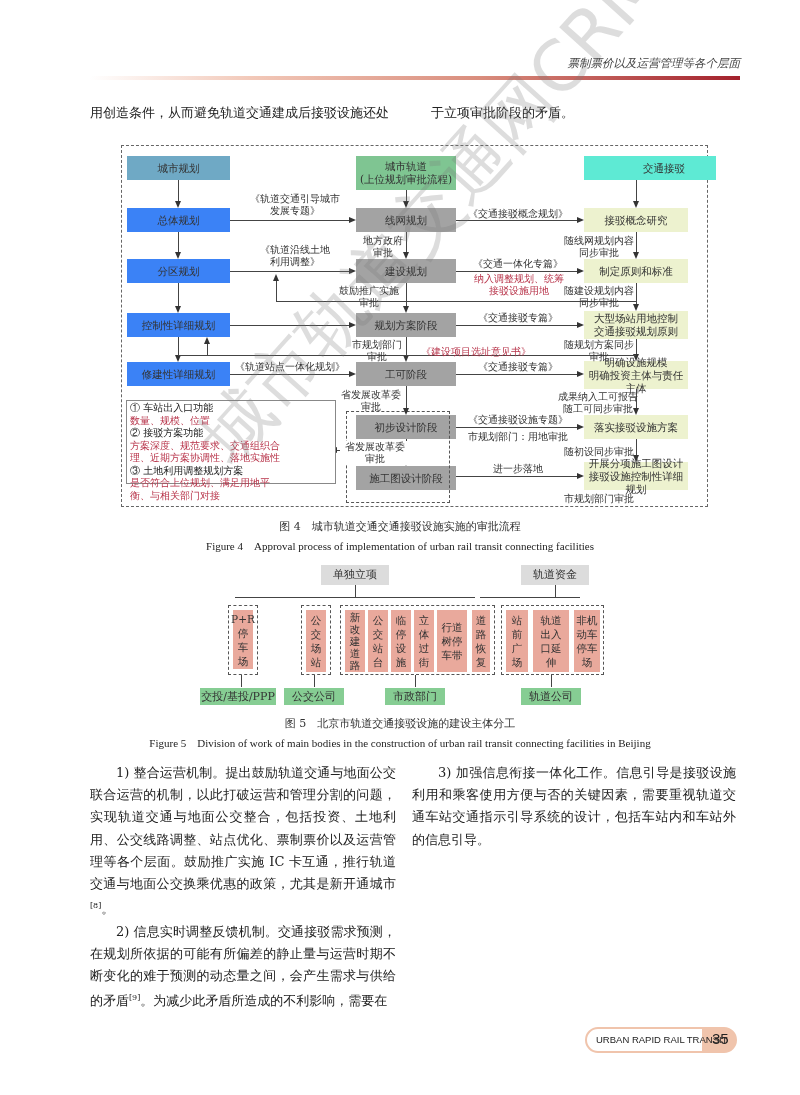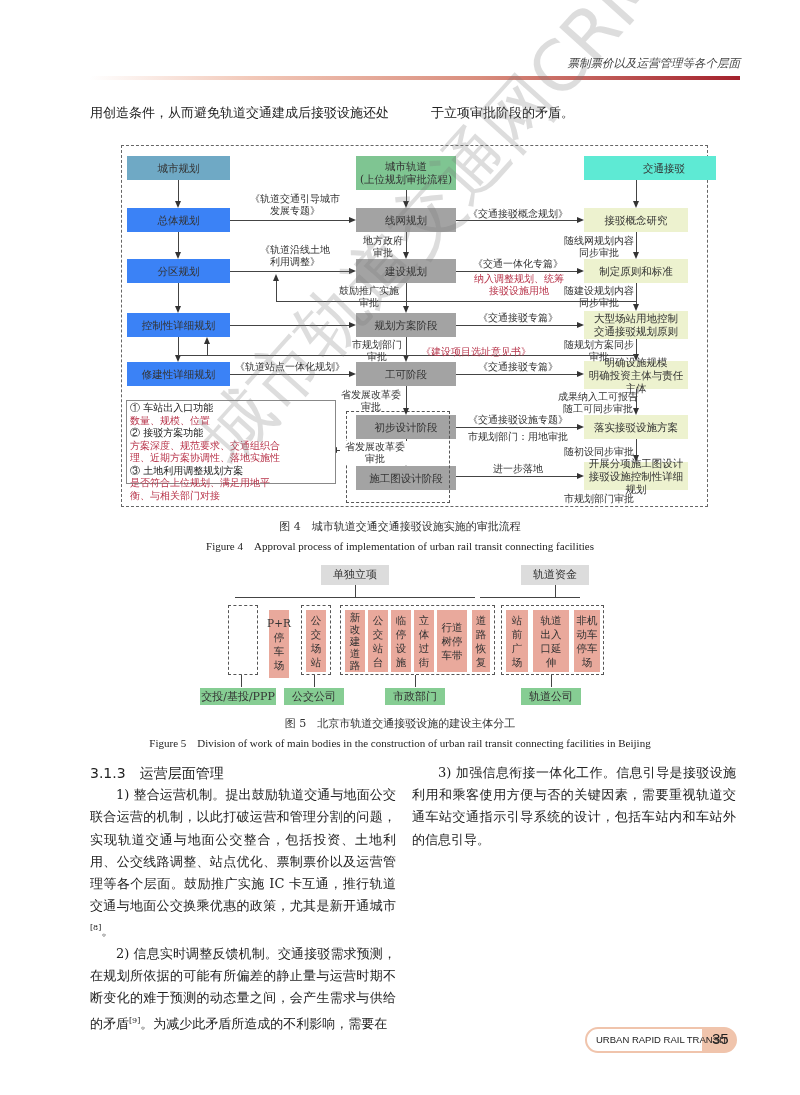--- a/index.html
+++ b/index.html
@@ -280,21 +280,21 @@
   <div class="ln" style="left:155px;top:25px;width:1px;height:12px"></div>
   <div class="ln" style="left:280px;top:37px;width:100px;height:1px"></div>
   <div class="ln" style="left:355px;top:25px;width:1px;height:12px"></div>
 
   <div class="dash" style="left:28px;top:45px;width:30px;height:70px"></div>
   <div class="dash" style="left:101px;top:45px;width:30px;height:70px"></div>
   <div class="dash" style="left:140px;top:45px;width:155px;height:70px"></div>
   <div class="dash" style="left:301px;top:45px;width:103px;height:70px"></div>
 
   <div id="f5-facilities">
-      <div class="vtext pink" style="left: 33px; top: 50px; width: 20px; height: 68px; flex-direction: column; font-size: 10.5px; line-height: 14px; margin-left: 36px;">
+      <div class="vtext pink" style="left: 33px; top: 50px; width: 20px; height: 59px; flex-direction: column; font-size: 10.5px; line-height: 14px;">
         <span>P+R</span>
         <span>停</span>
         <span>车</span>
         <span>场</span>
       </div>
       <div class="vtext pink" style="left: 106px; top: 50px; width: 20px; height: 62px; flex-direction: column; font-size: 10.5px; line-height: 14px;">
         <span>公</span>
         <span>交</span>
         <span>场</span>
         <span>站</span>
@@ -363,21 +363,20 @@
   <div class="vtext grn" style="left:0;top:128px;width:76px;height:17px">交投/基投/PPP</div>
   <div class="vtext grn" style="left:84px;top:128px;width:60px;height:17px">公交公司</div>
   <div class="vtext grn" style="left:185px;top:128px;width:60px;height:17px">市政部门</div>
   <div class="vtext grn" style="left:321px;top:128px;width:60px;height:17px">轨道公司</div>
 </div>
 
 <div class="cap-cn" style="top:716px">图 5　北京市轨道交通接驳设施的建设主体分工</div>
 <div class="cap-en" style="top:736px">Figure 5　Division of work of main bodies in the construction of urban rail transit connecting facilities in Beijing</div>
 
 <div id="col-left" class="col">
-  <div class="sec"><span class="num">3.1.3</span><span>运营层面管理</span></div>
   <p class="p"><span>1) 整合运营机制。提出鼓励轨道交通与地面公交联合运营的机制，以此打破运营和管理分割的问题，实现轨道交通与地面公交整合，包括投资、土地利用、公交线路调整、站点优化、票制票价以及运营管理等各个层面。鼓励推广实施 IC 卡互通，推行轨道交通与地面公交换乘优惠的政策，尤其是新开通城市</span><sup>[8]</sup><span>。</span></p>
   <p class="p"><span>2) 信息实时调整反馈机制。交通接驳需求预测，在规划所依据的可能有所偏差的静止量与运营时期不断变化的难于预测的动态量之间，会产生需求与供给的矛盾</span><sup>[9]</sup><span>。为减少此矛盾所造成的不利影响，需要在</span></p>
 </div>
 <div id="col-right" class="col">
   <p class="p">3) 加强信息衔接一体化工作。信息引导是接驳设施利用和乘客使用方便与否的关键因素，需要重视轨道交通车站交通指示引导系统的设计，包括车站内和车站外的信息引导。</p>
 </div>
 
 <div id="watermark" class="abs">城市轨道交通网CRM</div>
 
 <div id="footer-pill" class="abs"></div>

